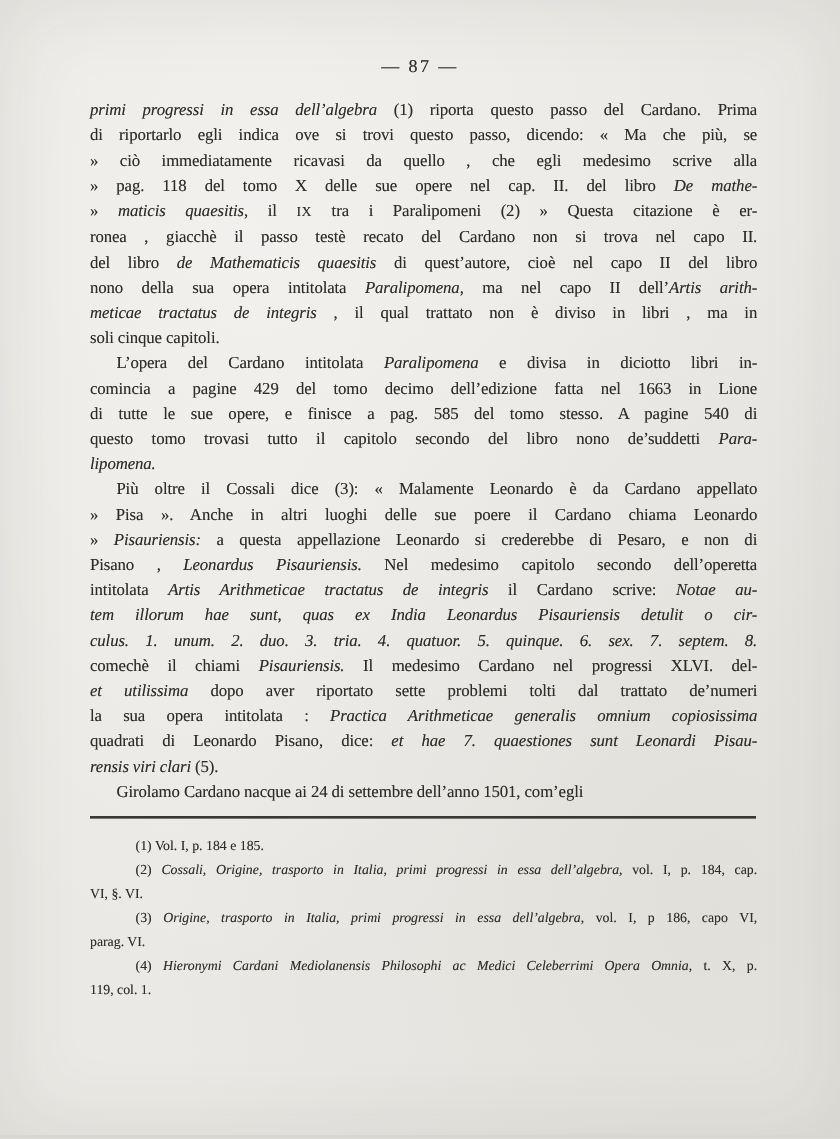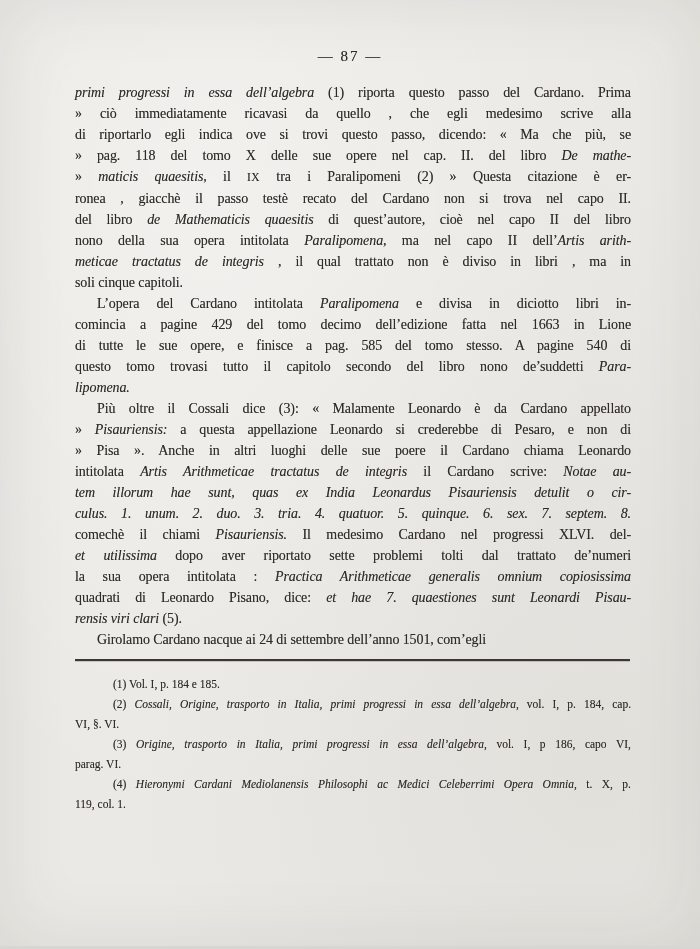--- a/index.html
+++ b/index.html
@@ -60,41 +60,42 @@
 </style>
 </head>
 <body>
 
 <div class="page">
   <div class="header">— 87 —</div>
 
   <div class="body">
     <div class="para">
         <div class="line j"><span class="i">primi progressi in essa dell’algebra</span><span class="r"> (1) riporta questo passo del Cardano. Prima</span></div>
+        <div class="line j"><span class="r">di riportarlo egli indica ove si trovi questo passo, dicendo: « Ma che più, se</span></div>
         <div class="line j"><span class="r">» ciò immediatamente ricavasi da quello , che egli medesimo scrive alla</span></div>
-        <div class="line j"><span class="r">di riportarlo egli indica ove si trovi questo passo, dicendo: « Ma che più, se</span></div>
         <div class="line j"><span class="r">» pag. 118 del tomo X delle sue opere nel cap. II. del libro </span><span class="i">De mathe-</span></div>
         <div class="line j"><span class="r">» </span><span class="i">maticis quaesitis</span><span class="r">, il </span><span class="sc">IX</span><span class="r"> tra i Paralipomeni (2) » Questa citazione è er-</span></div>
         <div class="line j"><span class="r">ronea , giacchè il passo testè recato del Cardano non si trova nel capo II.</span></div>
         <div class="line j"><span class="r">del libro </span><span class="i">de Mathematicis quaesitis</span><span class="r"> di quest’autore, cioè nel capo II del libro</span></div>
         <div class="line j"><span class="r">nono della sua opera intitolata </span><span class="i">Paralipomena</span><span class="r">, ma nel capo II dell’</span><span class="i">Artis arith-</span></div>
         <div class="line j"><span class="i">meticae tractatus de integris</span><span class="r"> , il qual trattato non è diviso in libri , ma in</span></div>
         <div class="line"><span class="r">soli cinque capitoli.</span></div>
       </div>
     <div class="para">
         <div class="line j f"><span class="r">L’opera del Cardano intitolata </span><span class="i">Paralipomena</span><span class="r"> e divisa in diciotto libri in-</span></div>
         <div class="line j"><span class="r">comincia a pagine 429 del tomo decimo dell’edizione fatta nel 1663 in Lione</span></div>
         <div class="line j"><span class="r">di tutte le sue opere, e finisce a pag. 585 del tomo stesso. A pagine 540 di</span></div>
         <div class="line j"><span class="r">questo tomo trovasi tutto il capitolo secondo del libro nono de’suddetti </span><span class="i">Para-</span></div>
         <div class="line"><span class="i">lipomena.</span></div>
       </div>
     <div class="para">
         <div class="line j f"><span class="r">Più oltre il Cossali dice (3): « Malamente Leonardo è da Cardano appellato</span></div>
+        <div class="line j"><span class="r">» Pisa ». Anche in altri luoghi delle sue poere il Cardano chiama Leonardo</span></div>
         <div class="line j"><span class="r">» </span><span class="i">Pisauriensis:</span><span class="r"> a questa appellazione Leonardo si crederebbe di Pesaro, e non di</span></div>
-        <div class="line j"><span class="r">» Pisa ». Anche in altri luoghi delle sue poere il Cardano chiama Leonardo</span></div>
+        <div class="line j"><span class="r">Pisano , </span><span class="i">Leonardus Pisauriensis.</span><span class="r"> Nel medesimo capitolo secondo dell’operetta</span></div>
         <div class="line j"><span class="r">intitolata </span><span class="i">Artis Arithmeticae tractatus de integris</span><span class="r"> il Cardano scrive: </span><span class="i">Notae au-</span></div>
         <div class="line j"><span class="i">tem illorum hae sunt, quas ex India Leonardus Pisauriensis detulit o cir-</span></div>
         <div class="line j"><span class="i">culus. 1. unum. 2. duo. 3. tria. 4. quatuor. 5. quinque. 6. sex. 7. septem. 8.</span></div>
         <div class="line j"><span class="r">comechè il chiami </span><span class="i">Pisauriensis.</span><span class="r"> Il medesimo Cardano nel progressi XLVI. del-</span></div>
         <div class="line j"><span class="i">et utilissima</span><span class="r"> dopo aver riportato sette problemi tolti dal trattato de’numeri</span></div>
         <div class="line j"><span class="r">la sua opera intitolata : </span><span class="i">Practica Arithmeticae generalis omnium copiosissima</span></div>
         <div class="line j"><span class="r">quadrati di Leonardo Pisano, dice: </span><span class="i">et hae 7. quaestiones sunt Leonardi Pisau-</span></div>
         <div class="line"><span class="i">rensis viri clari</span><span class="r"> (5).</span></div>
       </div>
     <div class="para">

